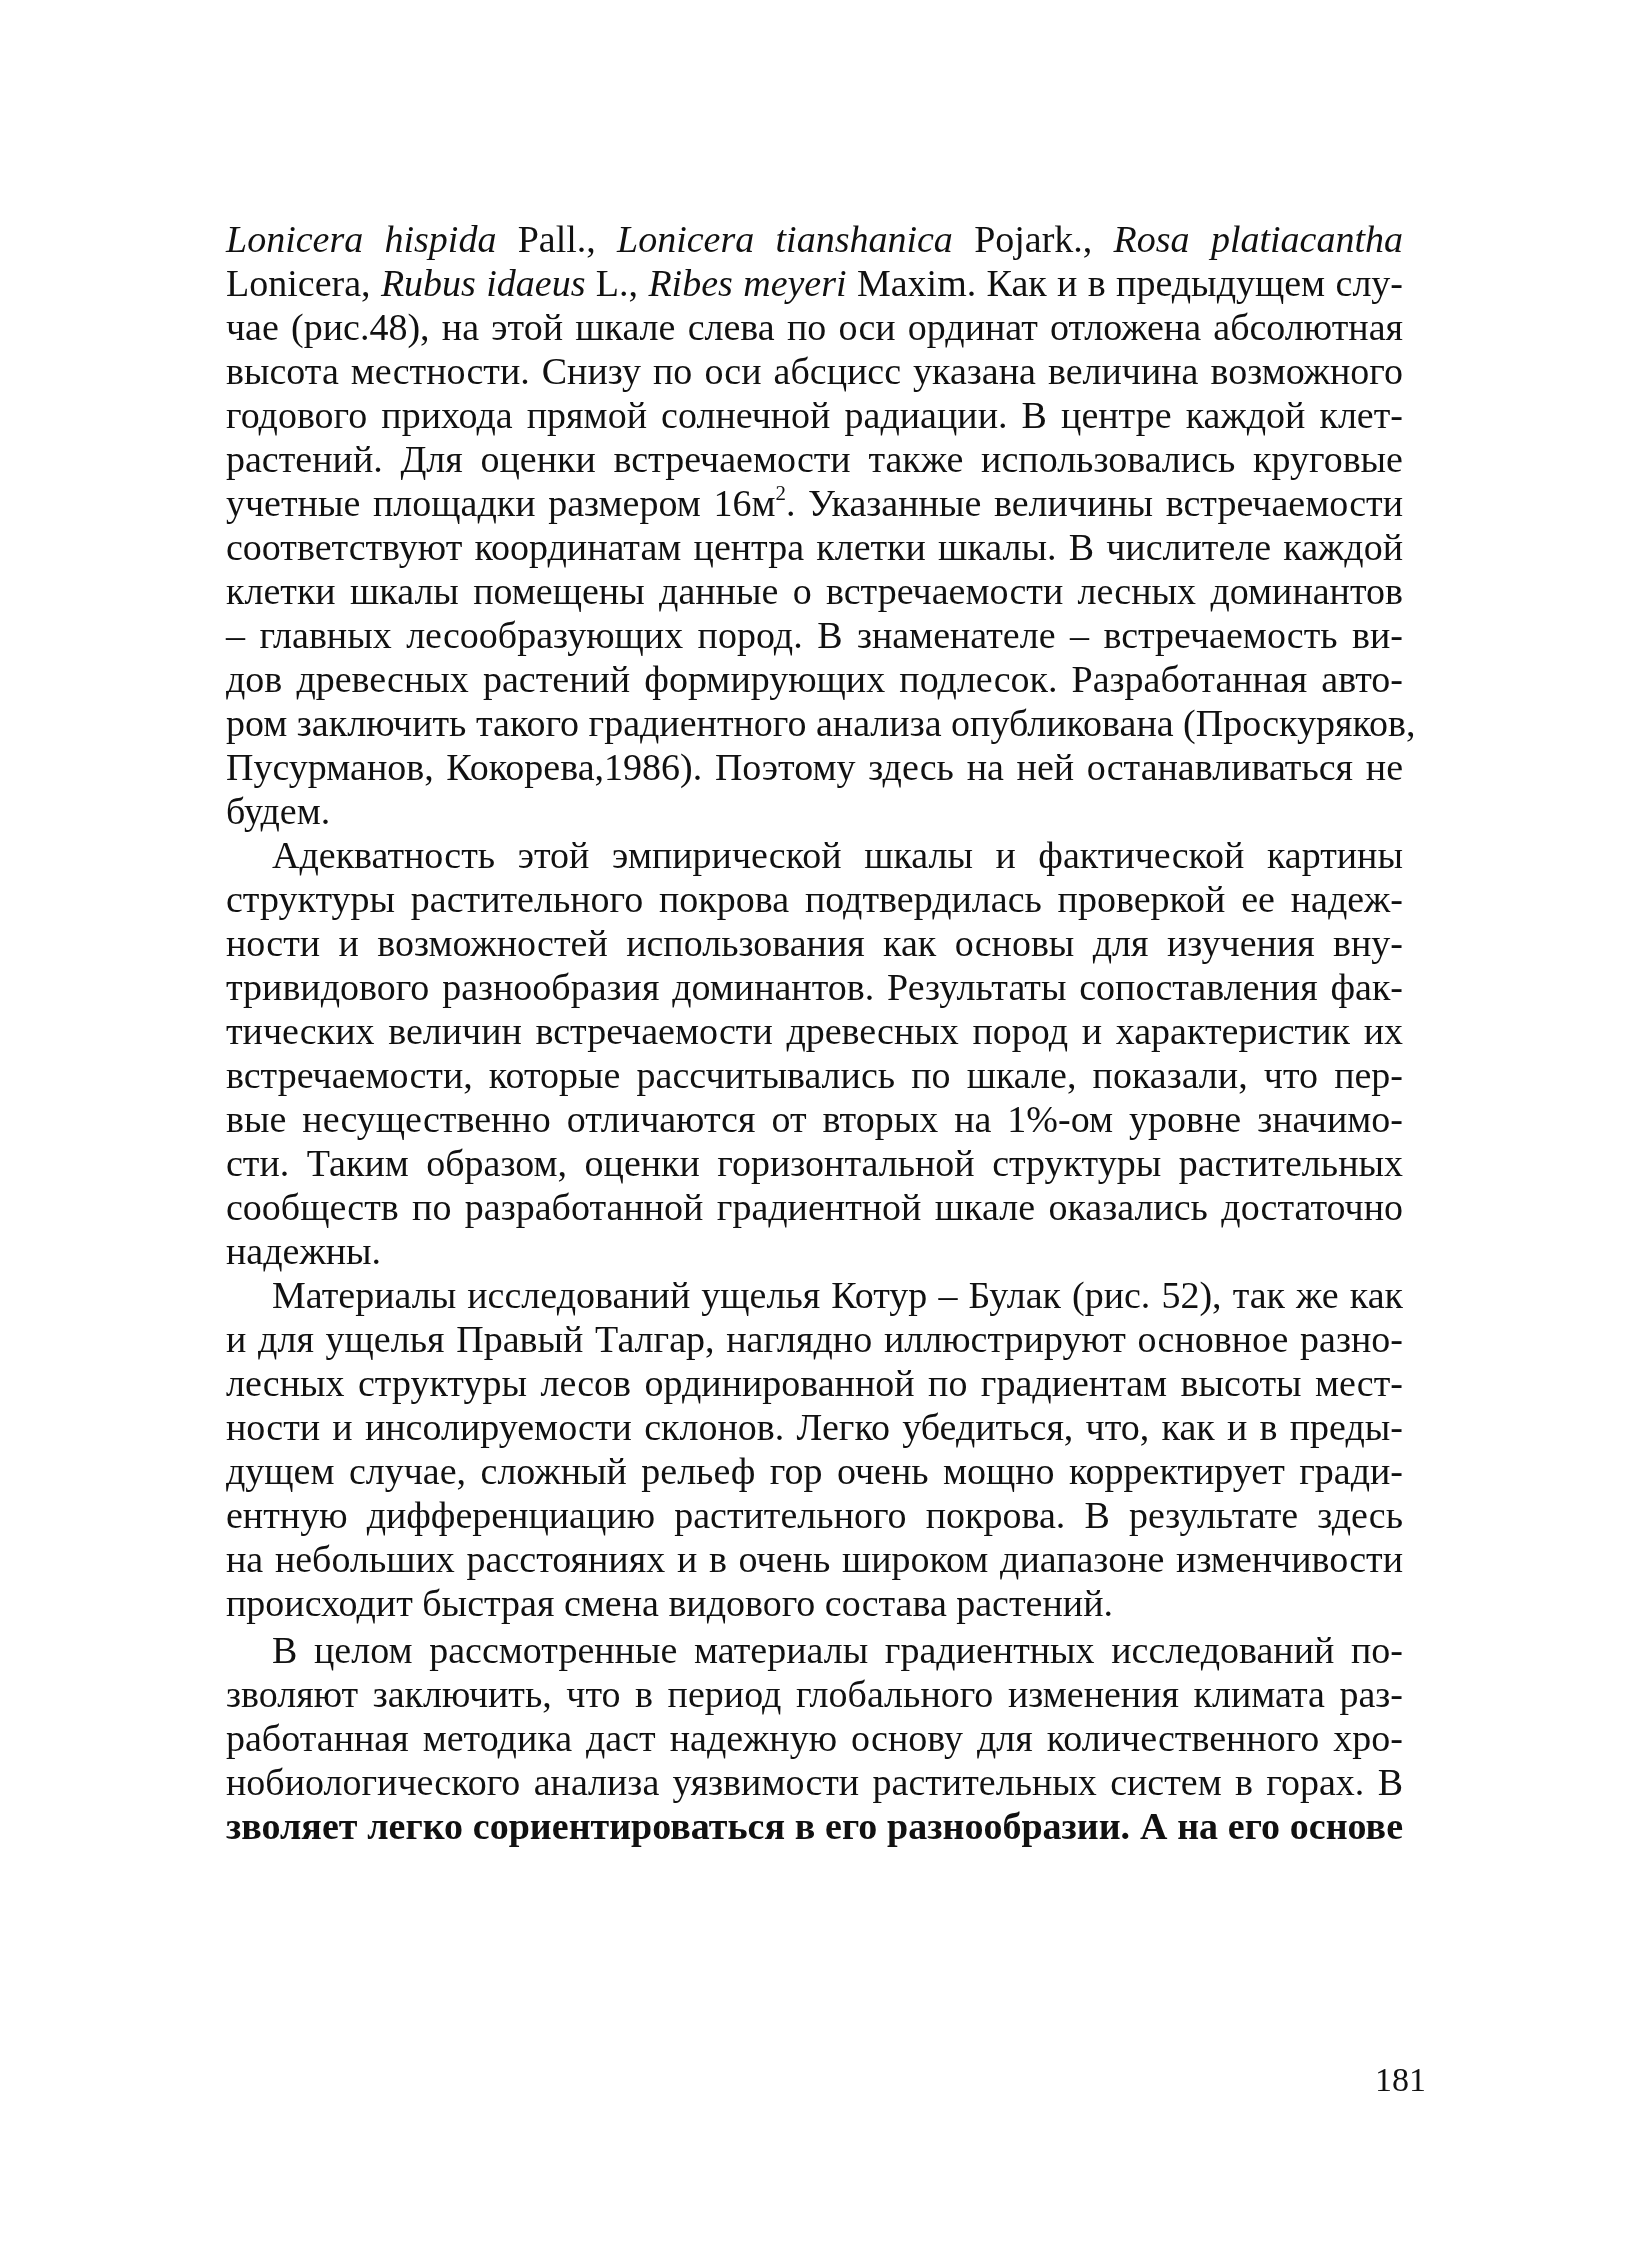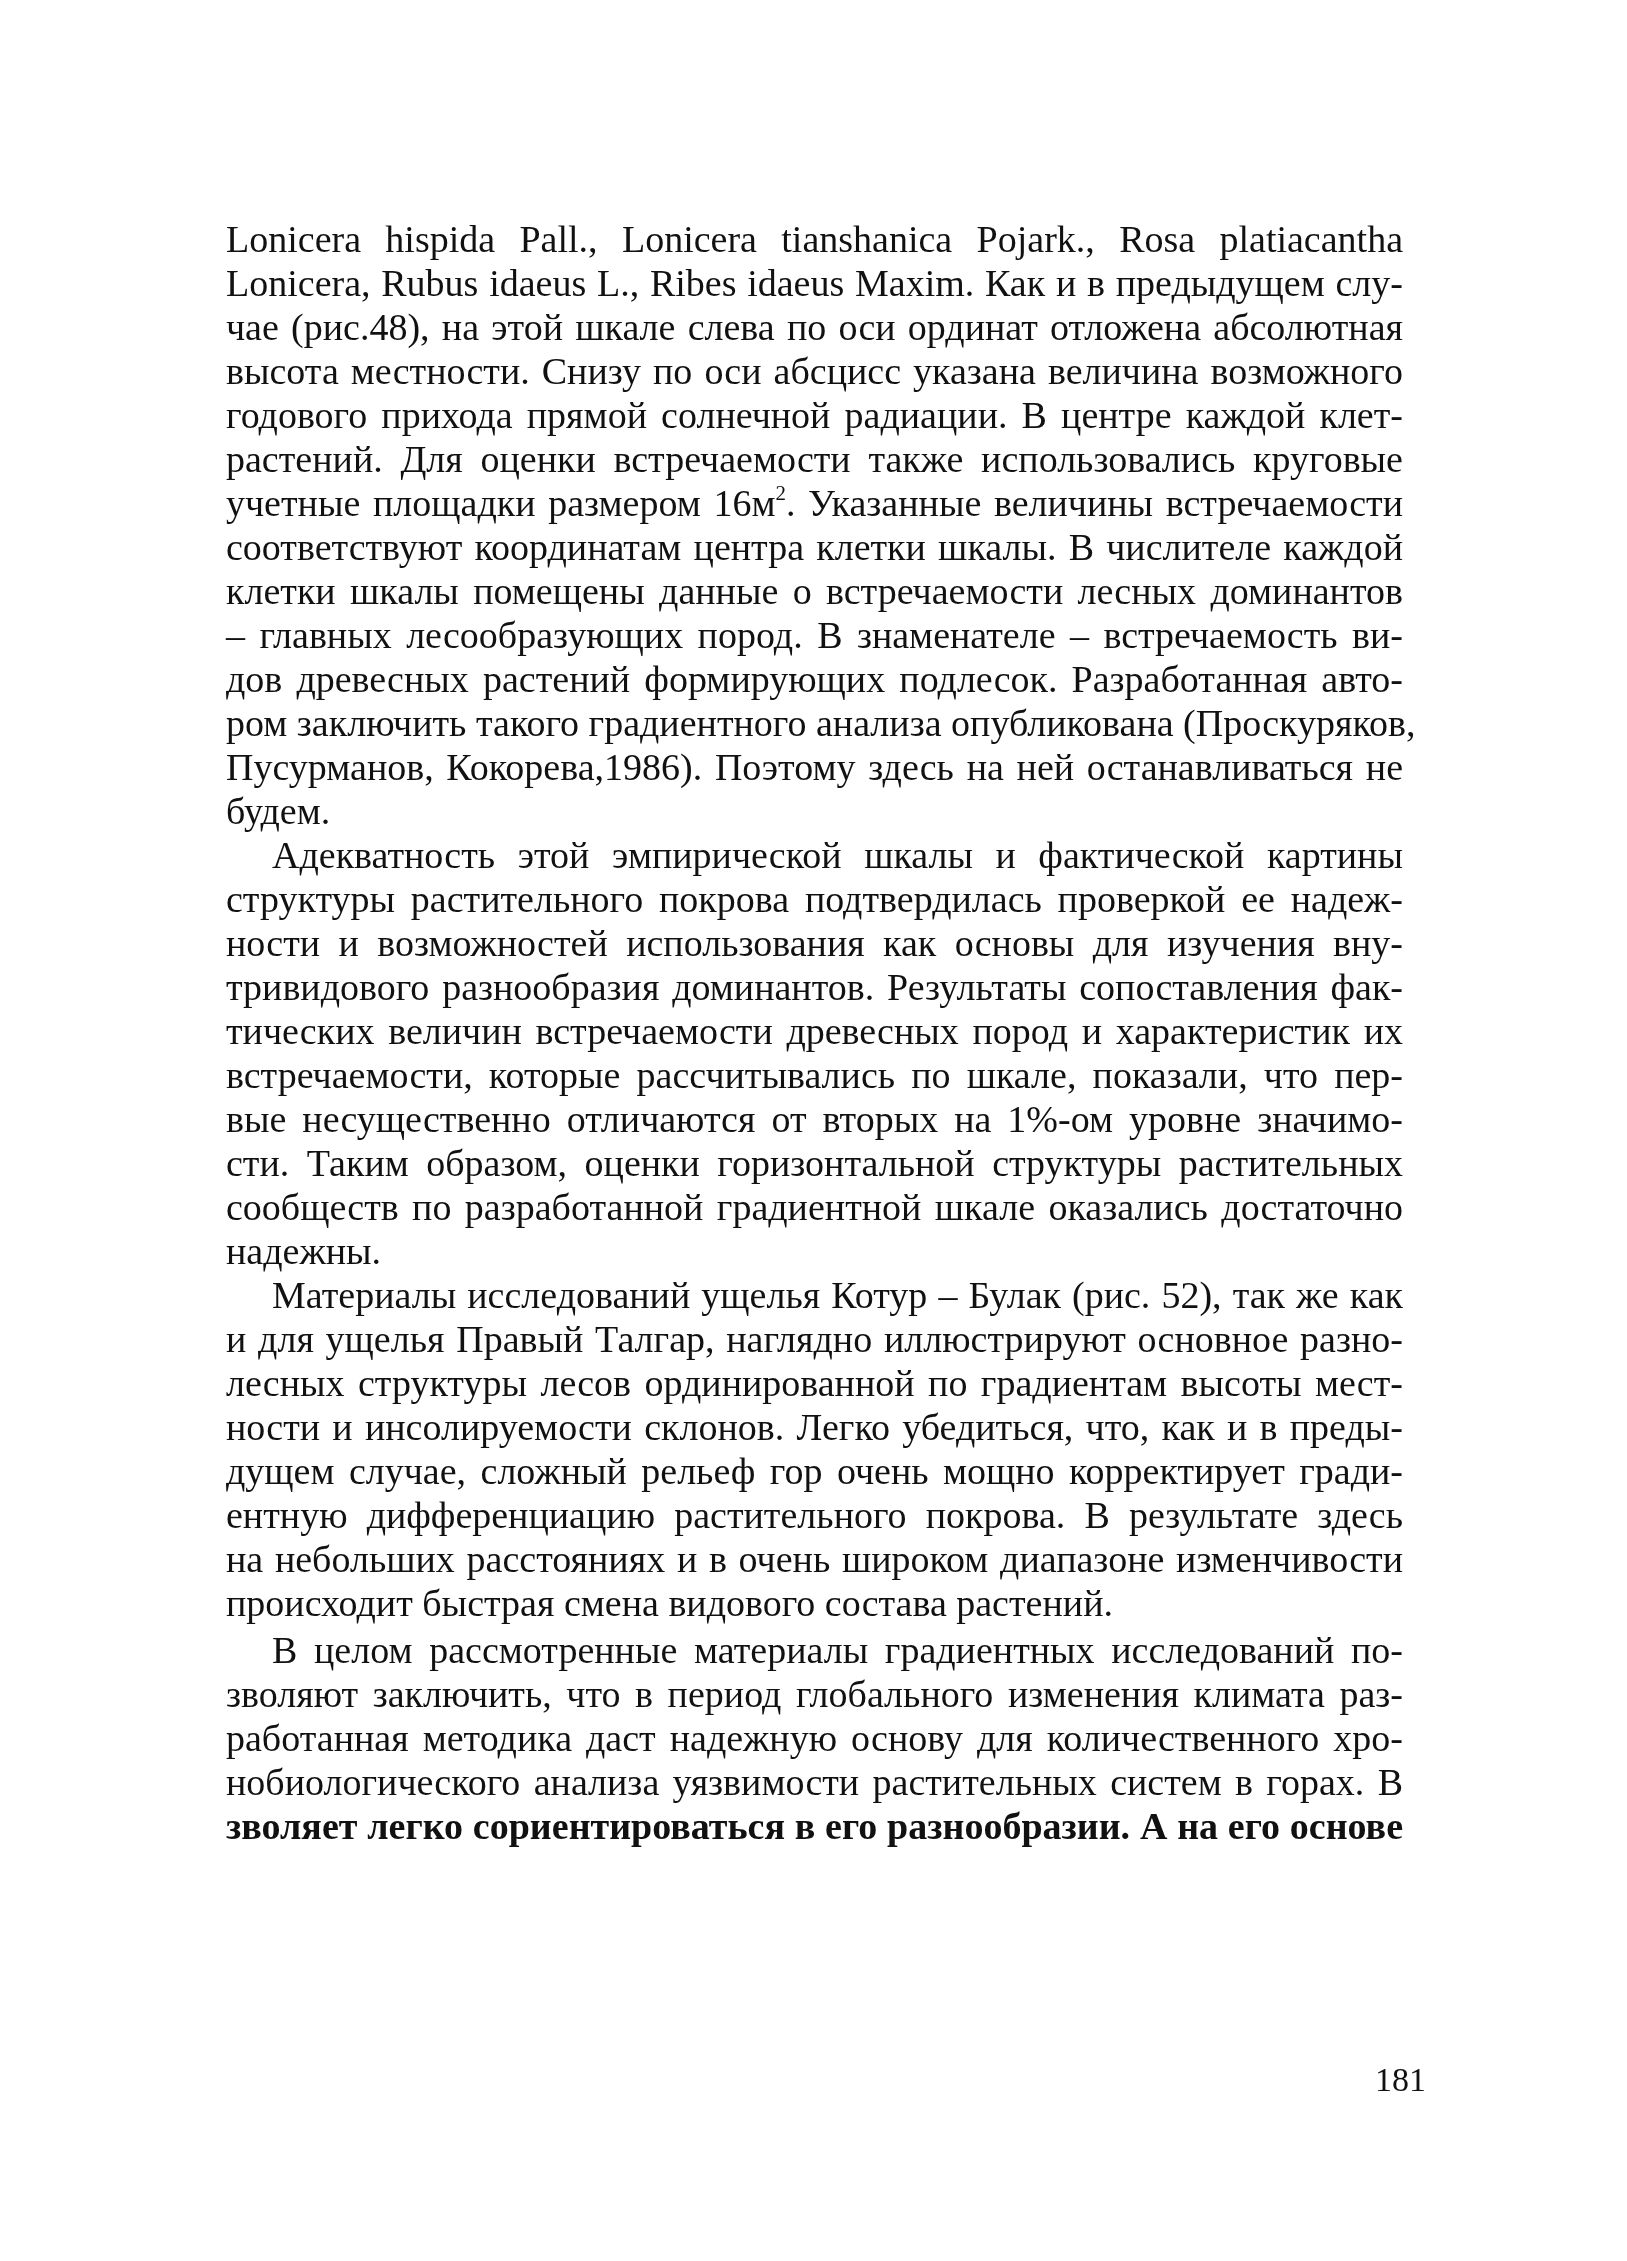--- a/index.html
+++ b/index.html
@@ -13,34 +13,34 @@
     font-size: 38px; line-height: 44px;
   }
   .line {
     display: block; white-space: nowrap; overflow: visible;
     text-align: justify; text-align-last: justify;
     height: 44px;
   }
   .line.last { text-align-last: left; }
   .line.indent { padding-left: 46px; }
   .line.gap-before { margin-top: 3px; }
-  .it { }
+  .it { font-style: italic; }
   .b { font-weight: bold; }
   sup { font-size: 0.55em; vertical-align: 0.75em; line-height: 0; }
   .page-number {
     position: absolute; left: 1355px; top: 2061px; font-size: 34px;
     font-family: "Liberation Serif", serif; color: #111; margin-left: 20px;
   }
 </style>
 </head>
 <body>
 
 <div class="page-body" id="page-body">
     <div class="line"><span class="it">Lonicera hispida</span><span> Pall., </span><span class="it">Lonicera tianshanica</span><span> Pojark., </span><span class="it">Rosa platiacantha</span></div>
-    <div class="line"><span>Lonicera, </span><span class="it">Rubus idaeus</span><span> L., </span><span class="it">Ribes idaeus</span><span> Maxim. Как и в предыдущем слу-</span></div>
+    <div class="line"><span>Lonicera, </span><span class="it">Rubus idaeus</span><span> L., </span><span class="it">Ribes meyeri</span><span> Maxim. Как и в предыдущем слу-</span></div>
     <div class="line"><span>чае (рис.48), на этой шкале слева по оси ординат отложена абсолютная</span></div>
     <div class="line"><span>высота местности. Снизу по оси абсцисс указана величина возможного</span></div>
     <div class="line"><span>годового прихода прямой солнечной радиации. В центре каждой клет-</span></div>
     <div class="line"><span>растений. Для оценки встречаемости также использовались круговые</span></div>
     <div class="line"><span>учетные площадки размером 16м</span><sup>2</sup><span>. Указанные величины встречаемости</span></div>
     <div class="line"><span>соответствуют координатам центра клетки шкалы. В числителе каждой</span></div>
     <div class="line"><span>клетки шкалы помещены данные о встречаемости лесных доминантов</span></div>
     <div class="line"><span>– главных лесообразующих пород. В знаменателе – встречаемость ви-</span></div>
     <div class="line"><span>дов древесных растений формирующих подлесок. Разработанная авто-</span></div>
     <div class="line"><span>ром заключить такого градиентного анализа опубликована (Проскуряков,</span></div>

